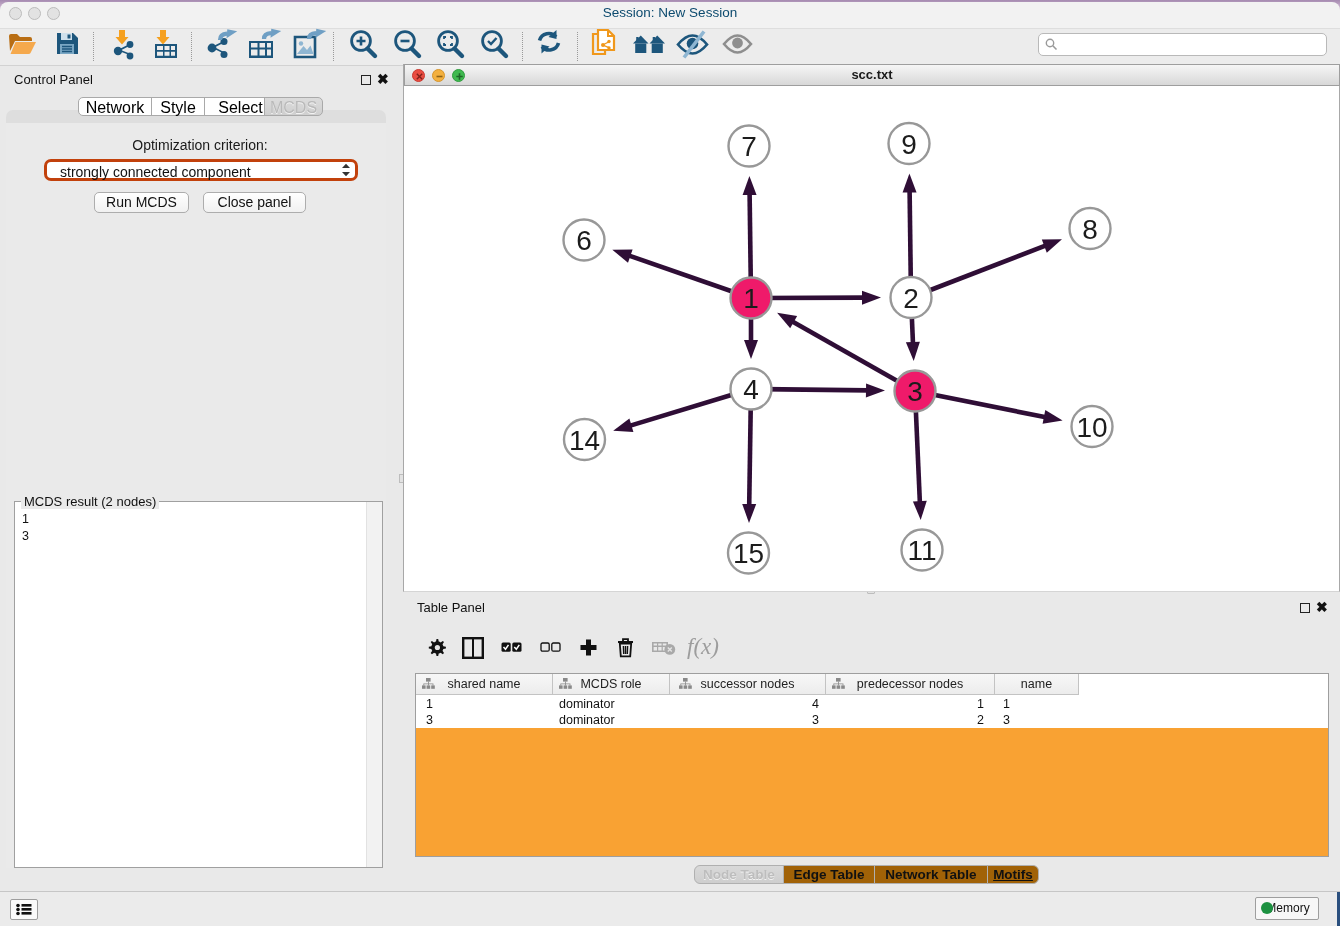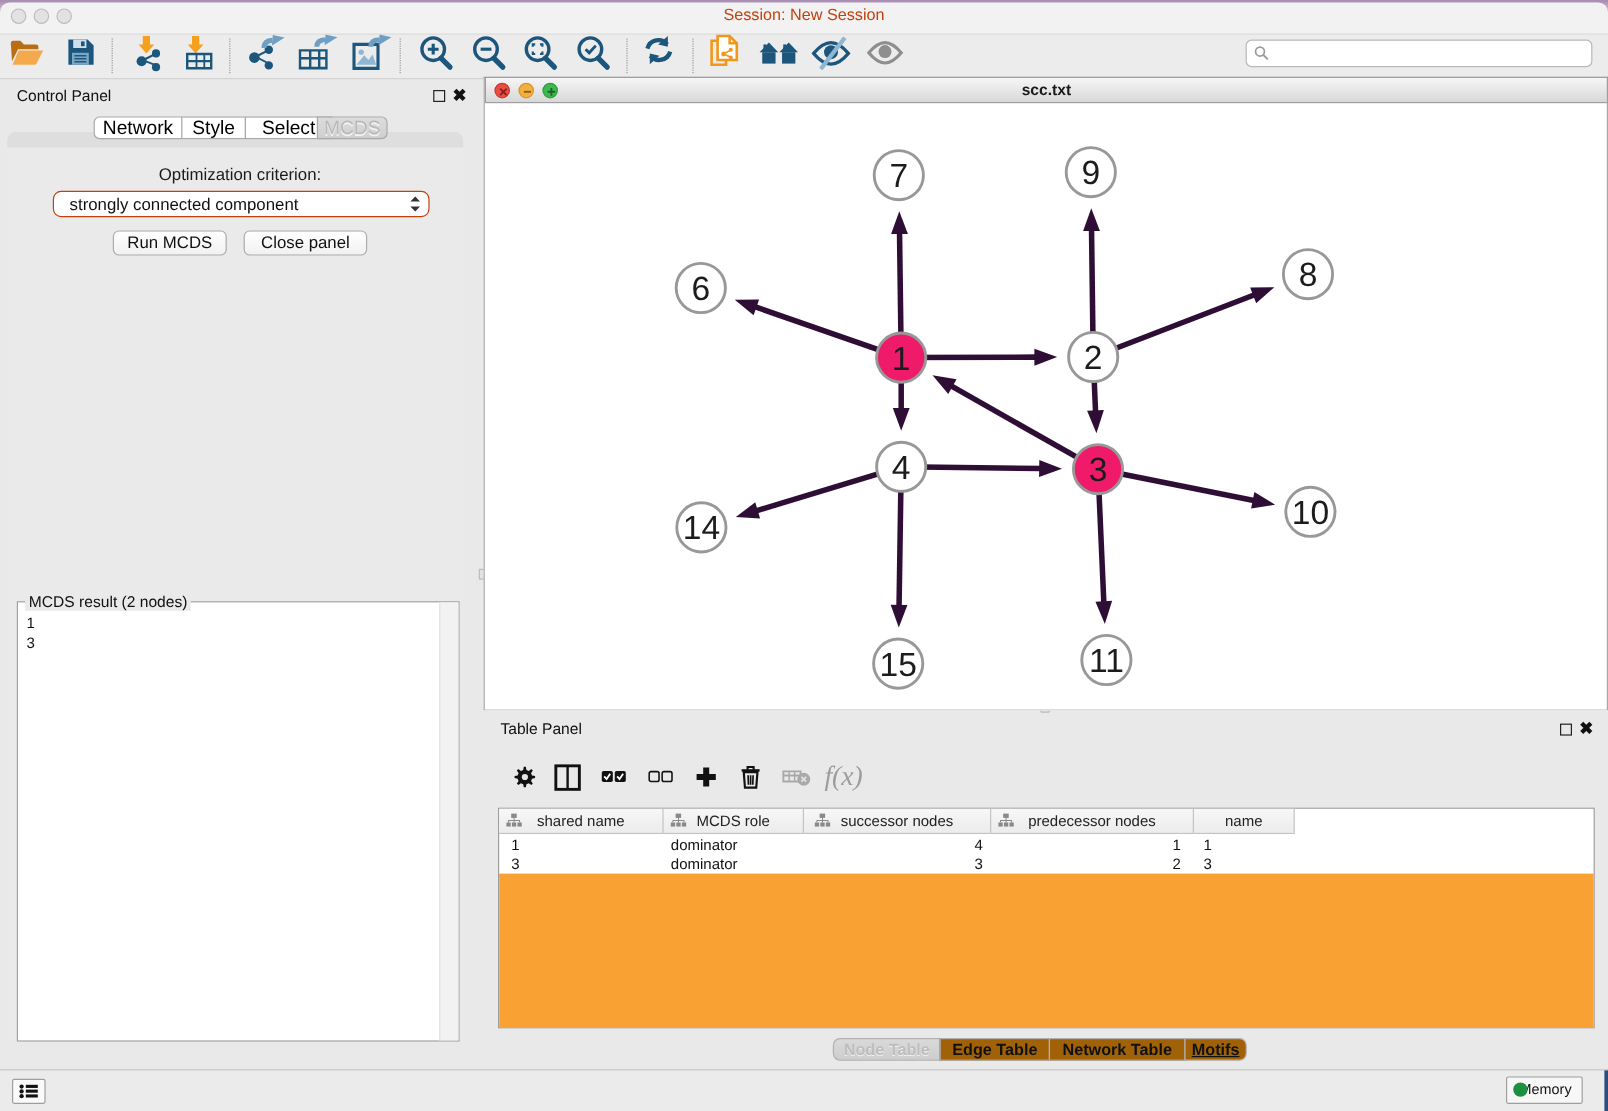--- a/index.html
+++ b/index.html
@@ -1,33 +1,33 @@
 <!DOCTYPE html>
 <html><head><meta charset="utf-8">
 <style>
 html,body{margin:0;padding:0;}
 body{width:1340px;height:926px;position:relative;font-family:"Liberation Sans",sans-serif;background:#e9e9e9;overflow:hidden;}
 .abs{position:absolute;}
 
 #purple{left:0;top:0;width:1340px;height:10px;background:linear-gradient(#a68bb1,#c4abc9 60%,#cbb5d0);}
 #titlebar{left:0;top:2px;width:1340px;height:26px;background:#f2f2f2;border-radius:8px 8px 0 0;}
-#titletxt{left:0;top:1px;width:1340px;height:24px;text-align:center;line-height:24px;font-size:13.5px;color:#c2410c;}
+#titletxt{left:0;top:1px;width:1340px;height:24px;text-align:center;line-height:24px;font-size:13.5px;color:#0c4a6e;}
 .tl{width:11px;height:11px;border-radius:50%;background:#e2e2e2;border:1px solid #bcbcbc;top:7px;}
 #toolbar{left:0;top:28px;width:1340px;height:36px;background:#ececec;border-top:1px solid #dedede;border-bottom:1px solid #d2d2d2;}
 .vsep{top:32px;height:29px;width:1px;border-left:1px dotted #999;}
 #search{left:1038px;top:33px;width:287px;height:21px;background:#fff;border:1px solid #b9b9b9;border-radius:5px;}
 
 #cp-title{left:14px;top:72px;font-size:13px;color:#111;}
 .winbtn-sq{width:8px;height:8px;border:1.5px solid #222;}
 .tab{position:absolute;top:97px;height:19px;background:#fff;border:1px solid #a9a9a9;box-sizing:border-box;text-align:center;line-height:19px;}
 .tabsel{background:linear-gradient(#dcdcdc,#cfcfcf);color:#b9b9b9;text-shadow:0 1px 0 #f3f3f3;}
 #cp-pane{left:6px;top:110px;width:380px;height:758px;background:#eaeaea;border-radius:7px 7px 0 0;}
 #cp-paneband{left:6px;top:110px;width:380px;height:13px;background:#dedede;border-radius:7px 7px 0 0;}
 #optlabel{left:0px;top:137px;width:400px;text-align:center;font-size:14px;color:#1a1a1a;}
-#combo{left:44px;top:159px;width:314px;height:22px;box-sizing:border-box;background:#fff;border:1px solid #c2410c;border-radius:7px;font-size:14px;color:#111;line-height:20px;padding-left:13px;}
+#combo{left:44px;top:159px;width:314px;height:22px;box-sizing:border-box;background:#fff;border:3px solid #c2410c;border-radius:7px;font-size:14px;color:#111;line-height:20px;padding-left:13px;}
 .btn{position:absolute;top:192px;height:21px;box-sizing:border-box;background:linear-gradient(#ffffff,#f1f1f1);border:1px solid #adadad;border-radius:5px;font-size:14px;color:#111;text-align:center;line-height:19px;}
 #groupbox{left:14px;top:501px;width:369px;height:367px;box-sizing:border-box;border:1px solid #a0a0a0;background:#fff;}
 #grouplegend{left:21px;top:494px;background:#eaeaea;font-size:13px;color:#111;padding:0 3px;}
 #gb-scroll{left:366px;top:502px;width:15px;height:365px;background:#f2f2f2;border-left:1px solid #e2e2e2;}
 #gb-text{left:22px;top:511px;font-size:12.5px;color:#111;line-height:16.5px;}
 
 #statusbar{left:0;top:891px;width:1340px;height:35px;background:#ebebeb;border-top:1px solid #c6c6c6;}
 #listbtn{left:10px;top:899px;width:28px;height:21px;box-sizing:border-box;border:1px solid #9e9e9e;background:#fafafa;border-radius:2px;}
 #membtn{left:1255px;top:897px;width:64px;height:23px;box-sizing:border-box;border:1px solid #9e9e9e;background:#f7f7f7;border-radius:2px;font-size:12px;color:#111;line-height:21px;text-align:center;padding-left:2px;}
 #memdot{left:1261px;top:902px;width:12px;height:12px;border-radius:50%;background:#1d9141;}

